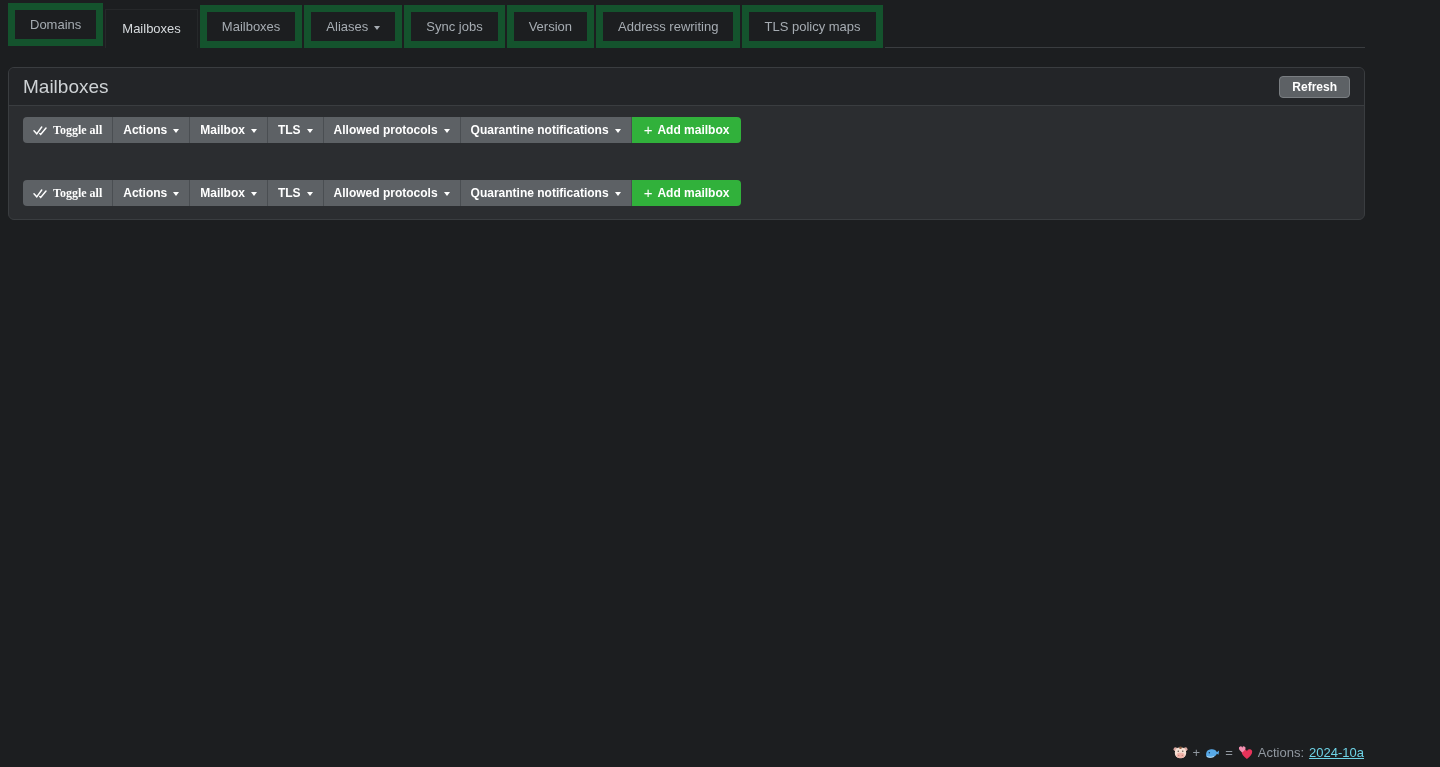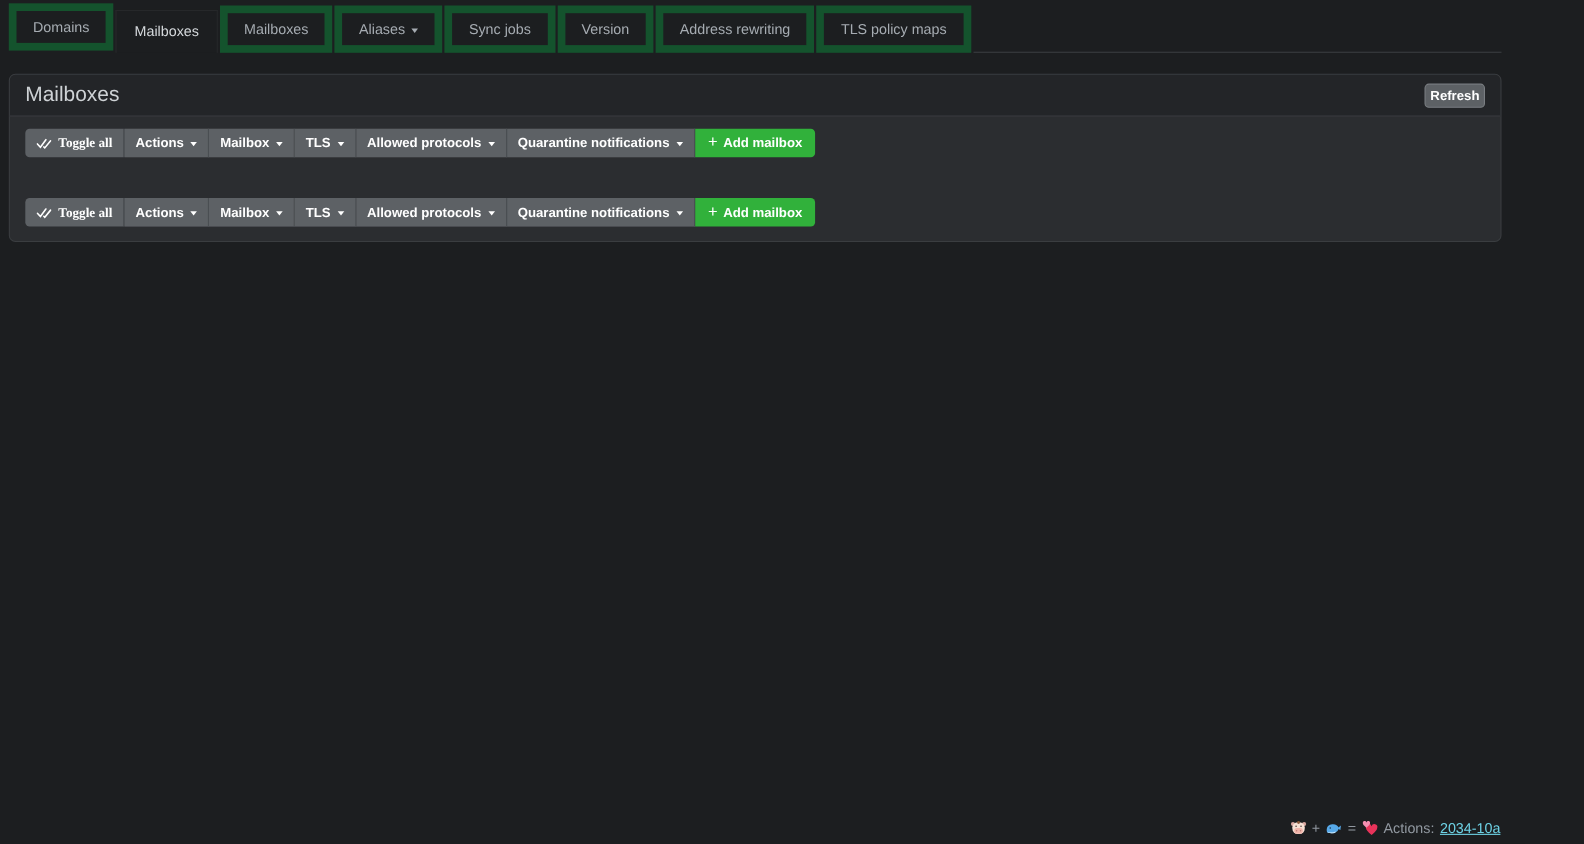--- a/index.html
+++ b/index.html
@@ -89,21 +89,21 @@
     color: #ced2d5;
   }
   .btn-refresh {
     background: #5d6165;
     border: 1px solid #7a7e82;
     border-radius: 4px;
     color: #ffffff;
     font-family: "Liberation Sans", sans-serif;
     font-weight: bold;
     font-size: 12px;
-    padding: 3px 4px;
+    padding: 3px 12px;
     cursor: pointer;
   }
   .card-body {
     padding: 11px 14px 13px;
   }
 
   
   .btn-group {
     display: inline-flex;
     border-radius: 4px;
@@ -294,15 +294,15 @@
       <path d="M1.2 9.2a6 5.2 0 0 1 11.6-1.2c0 3.2-3 5.2-7 5.2H3.1a2 2 0 0 1-1.9-2z" fill="#57a9e8"></path>
       <path d="M2 11.8c2.2.9 6 .9 8-.4l-.4 1.4c-2 1-5.6 1-7.6-.4z" fill="#bfe3fb"></path>
       <circle cx="4.6" cy="8.2" r="0.8" fill="#1b3550"></circle>
     </svg>
     <span>=</span>
     <svg class="emoji" width="15" height="15" viewBox="0 0 16 16">
       <path d="M9.5 15C5.6 12 4 9.7 4 8a2.6 2.6 0 0 1 5.5-1.4A2.6 2.6 0 0 1 15 8c0 1.7-1.6 4-5.5 7z" fill="#e8335a"></path>
       <path d="M4.5 8C2.2 6.2 1 4.8 1 3.7a1.7 1.7 0 0 1 3.5-.9A1.7 1.7 0 0 1 8 3.7C8 4.8 6.8 6.2 4.5 8z" fill="#f48fb1"></path>
     </svg>
     <span>Actions:</span>
-    <a>2034-10a</a>
+    <a>2024-10a</a>
   </div>
 </div>
 
 </body></html>

